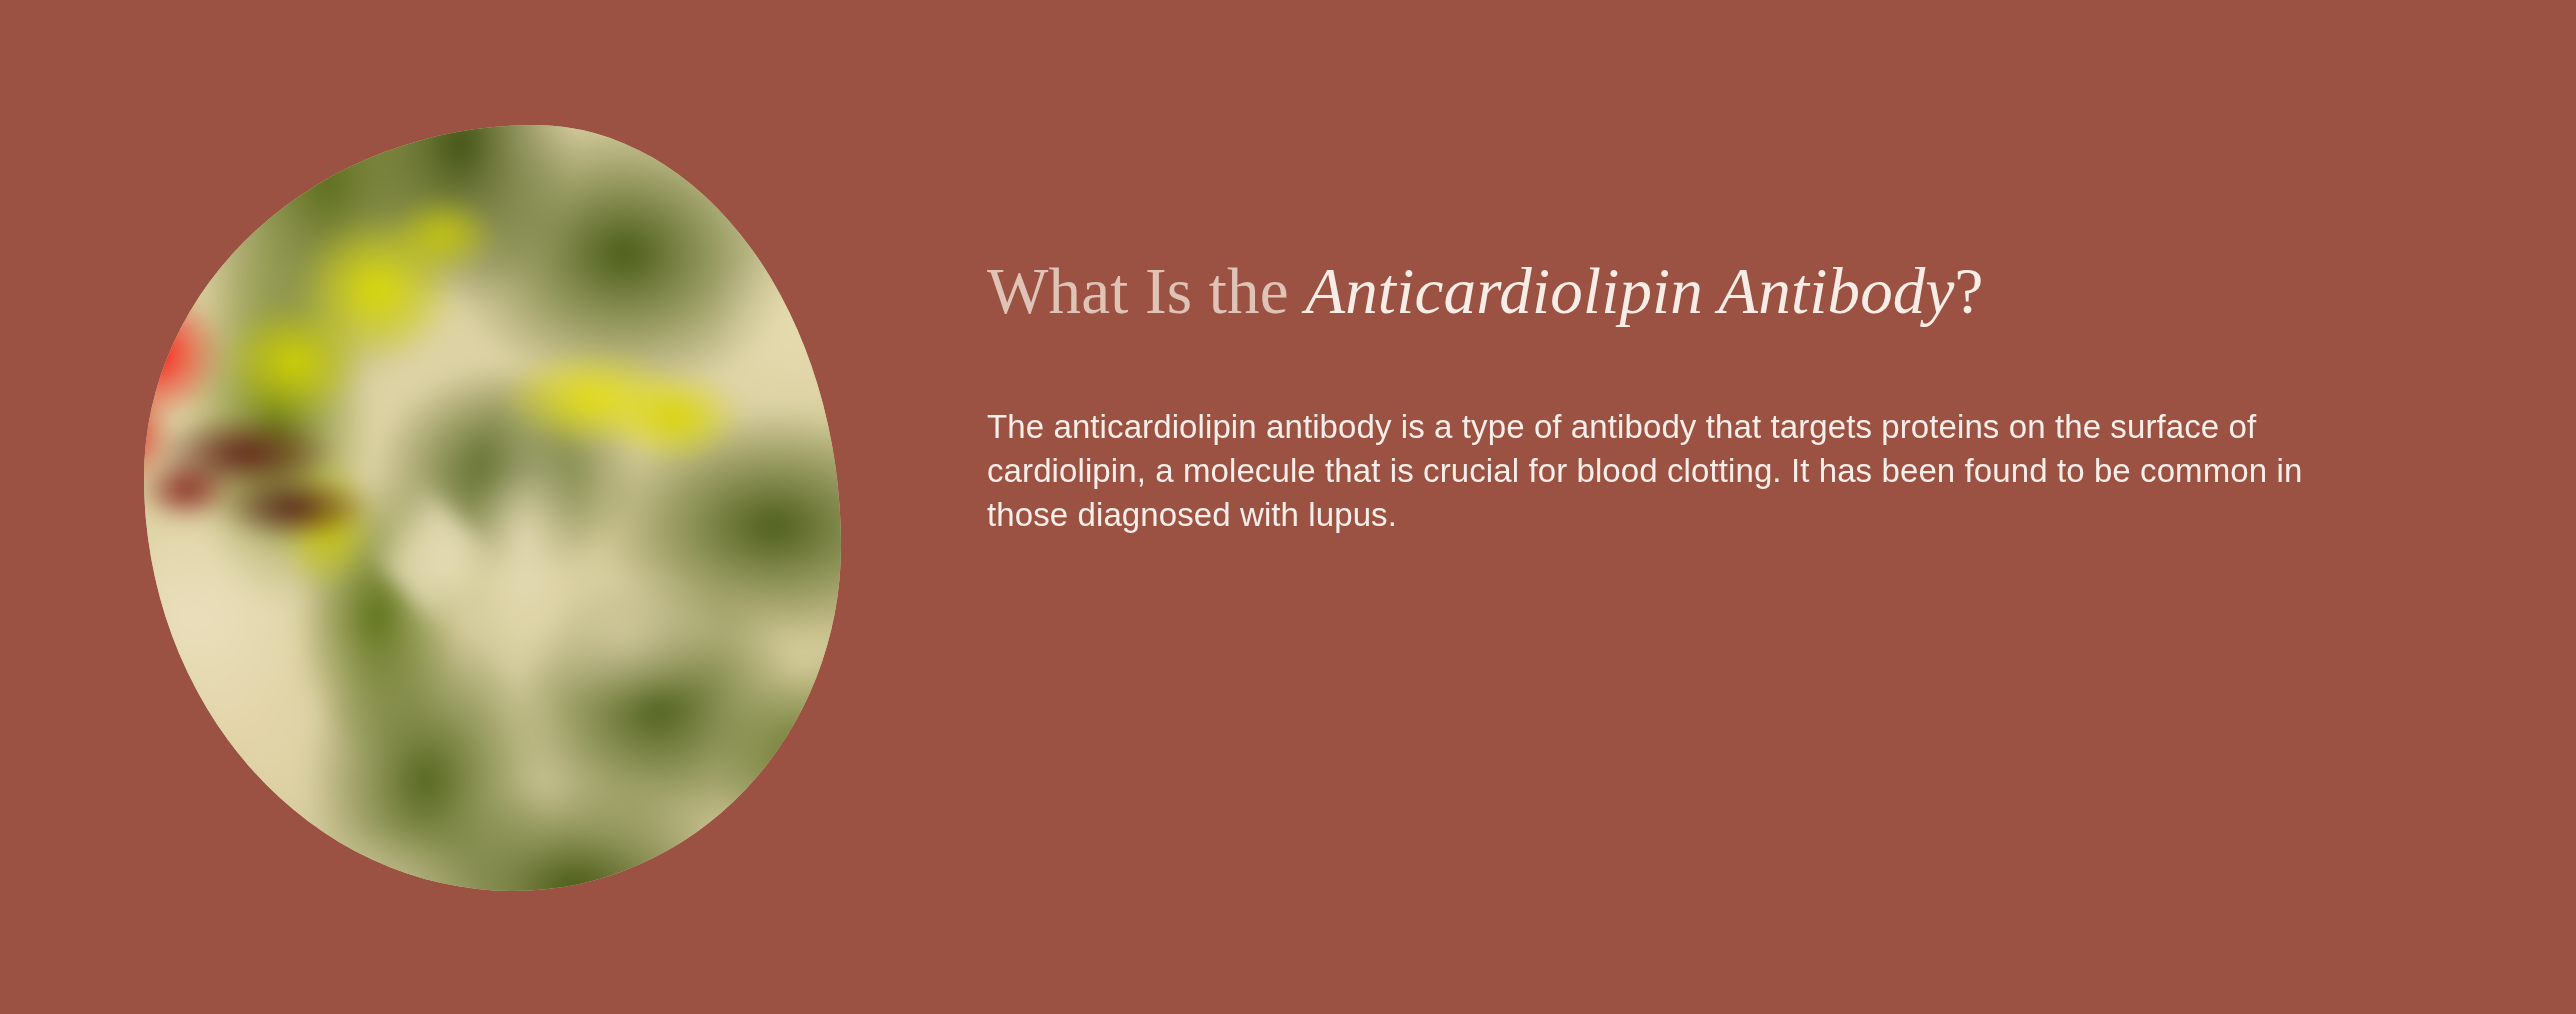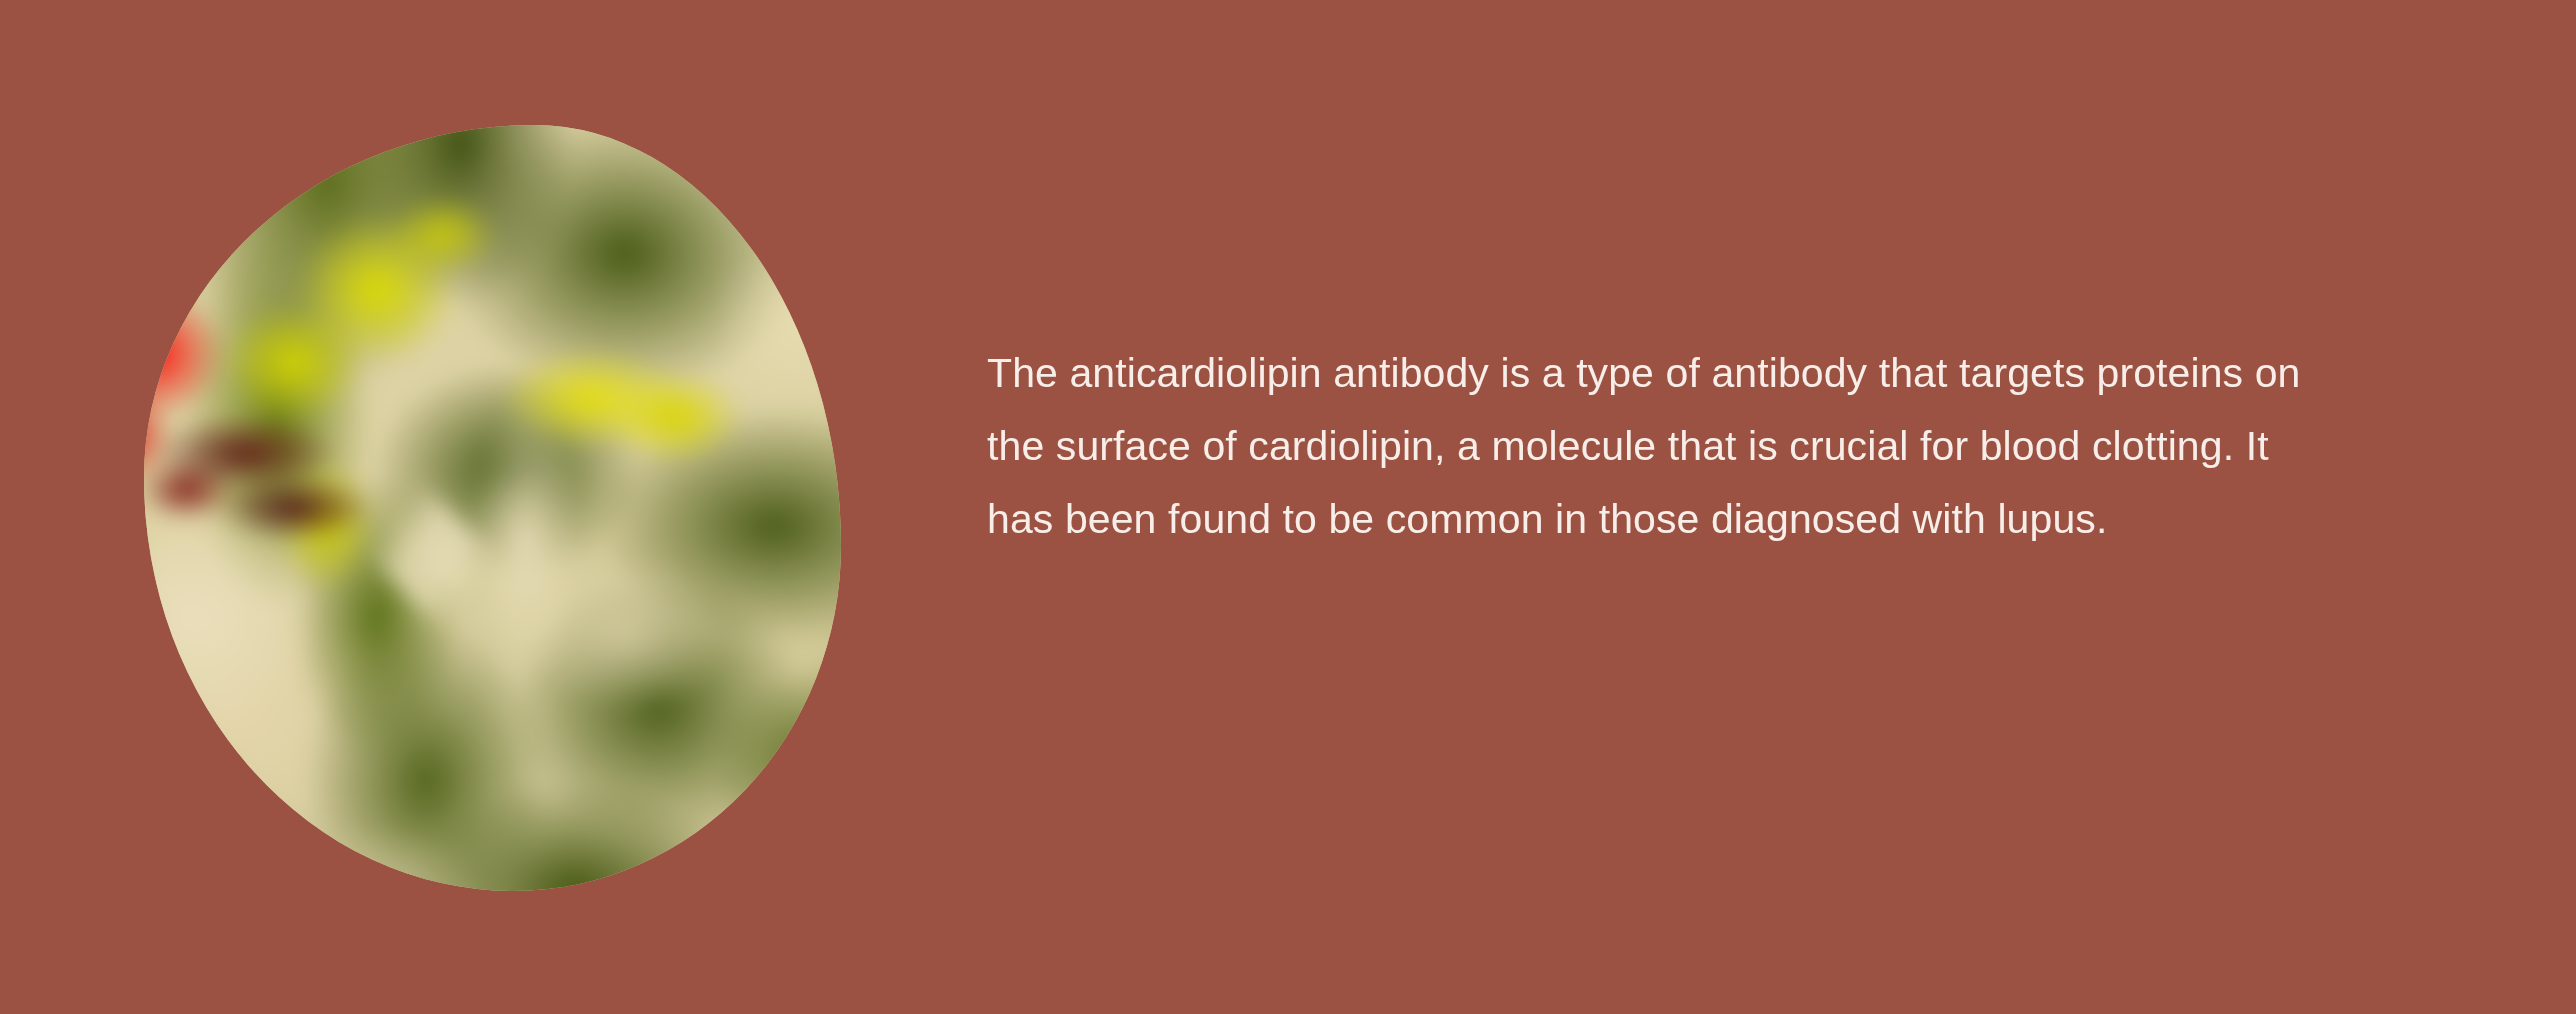--- a/index.html
+++ b/index.html
@@ -145,22 +145,22 @@
   .headline .qmark {
     color: #F7EDE6;
   }
 
   .body-copy {
     margin: 0;
     padding-top: 79px;
     width: 1348px;
     color: #F8EEE9;
     font-family: "Liberation Sans", sans-serif;
-    font-size: 41px;
-    line-height: 73px;
+    font-size: 33px;
+    line-height: 44px;
     font-weight: 400;
     letter-spacing: 0.1px;
   }
 </style>
 </head>
 <body>
 
 <div class="card">
 
   <div class="media-blob">
@@ -170,19 +170,20 @@
       <div class="layer yellows"></div>
       <div class="layer reds"></div>
       <div class="layer lights"></div>
       <div class="layer streak"></div>
       <div class="layer vignette"></div>
     </div>
   </div>
 
   <div class="content">
 
+    <h1 class="headline"><span class="lead">What Is the </span><span class="term">Anticardiolipin Antibody</span><span class="qmark">?</span></h1>
 
     <p class="body-copy">The anticardiolipin antibody is a type of antibody that targets proteins on the surface of cardiolipin, a molecule that is crucial for blood clotting. It has been found to be common in those diagnosed with lupus.</p>
 
   </div>
 
 </div>
 
 
 </body></html>

